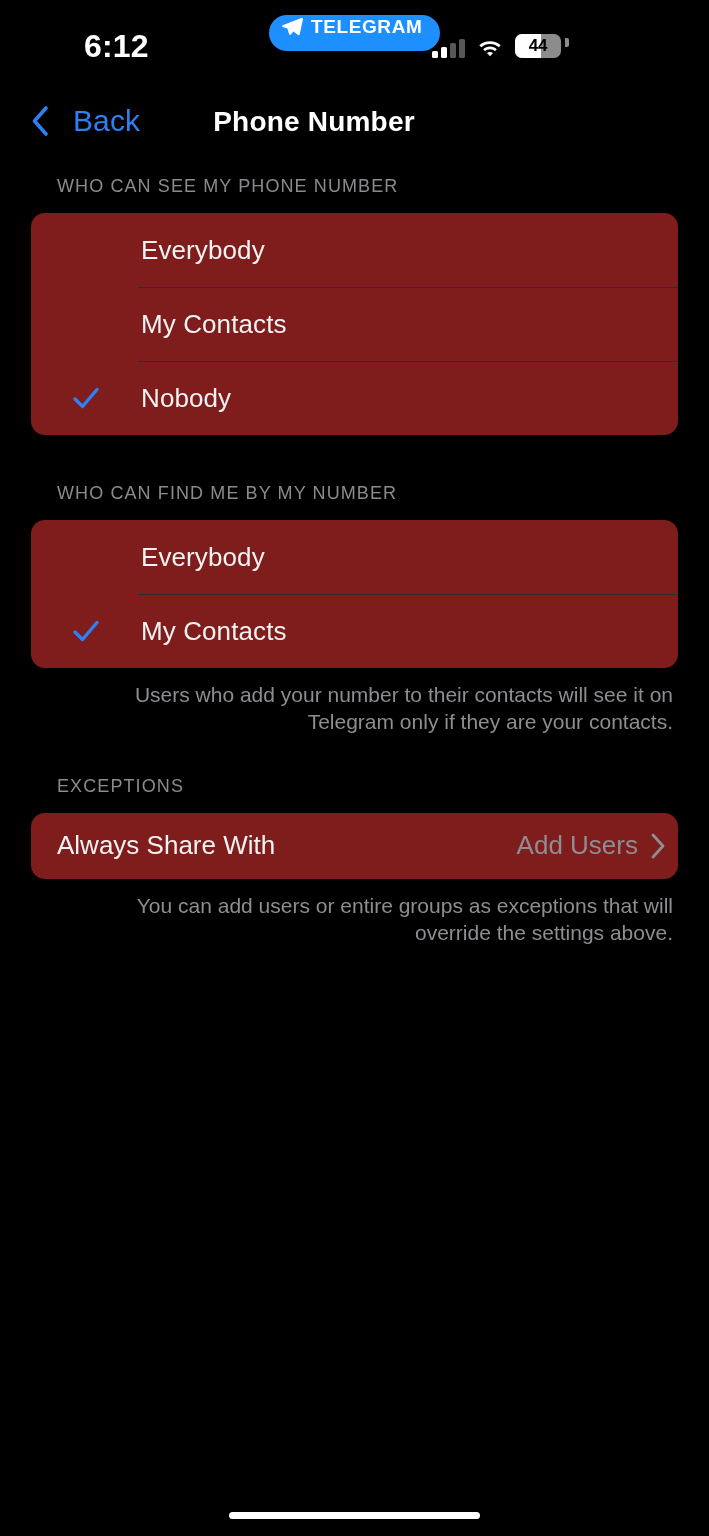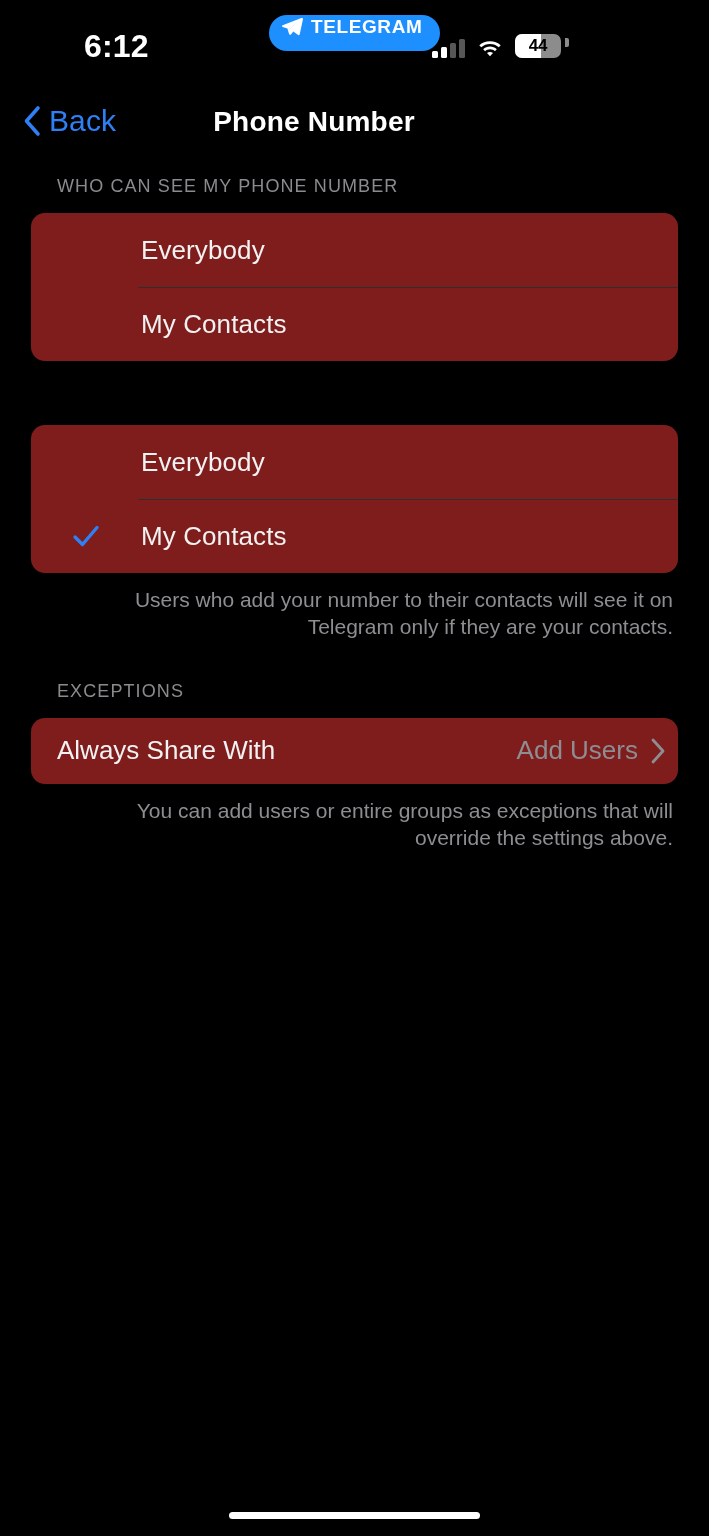--- a/index.html
+++ b/index.html
@@ -57,22 +57,22 @@
     letter-spacing:-0.3px;
   }
   .battery-cap {
     position:absolute; right:44px; top:34px;
     width:4px; height:9px; border-radius:0 2px 2px 0; background:#8c8c8c;
   }
 
   
   .nav-bar { position:absolute; top:96px; left:0; width:709px; height:62px; }
   .back-btn {
-    position:absolute; left:22px; top:8px;
-    display:flex; align-items:center; gap:7px; cursor:pointer;text-align:center;
+    position:absolute; left:30px; top:8px;
+    display:flex; align-items:center; gap:23px; cursor:pointer;text-align:center;
   }
   .chev-back { width:20px; height:32px; display:block; }
   .back-label { color:#2f7ff5; font-size:30px; letter-spacing:0.1px; }
   .nav-title {
     position:absolute; left:0; top:10px; width:628px; text-align:center;
     color:#fff; font-size:28px; font-weight:bold; letter-spacing:0.2px;
   }
 
   
   .content { position:absolute; top:158px; left:0; width:709px;margin-top:18px; }
@@ -167,24 +167,33 @@
     <div class="section-header">WHO CAN SEE MY PHONE NUMBER</div>
     <div class="card">
       <div class="row">
         <span class="check-slot"></span>
         <span class="row-label">Everybody</span>
       </div>
       <div class="row">
         <span class="check-slot"></span>
         <span class="row-label">My Contacts</span>
       </div>
+      <div class="row">
+        <span class="check-slot">
+          <svg class="check-icon" viewBox="0 0 30 30">
+            <path d="M4 16 L11.5 23.5 L26 6.5" fill="none" stroke="#2f7ff5" stroke-width="3.4" stroke-linecap="round" stroke-linejoin="round"></path>
+          </svg>
+        </span>
+        <span class="row-label">Nobody</span>
+      </div>
     </div>
 
     <div class="spacer-lg"></div>
 
+    <div class="section-header">WHO CAN FIND ME BY MY NUMBER</div>
     <div class="card">
       <div class="row">
         <span class="check-slot"></span>
         <span class="row-label">Everybody</span>
       </div>
       <div class="row">
         <span class="check-slot">
           <svg class="check-icon" viewBox="0 0 30 30">
             <path d="M4 16 L11.5 23.5 L26 6.5" fill="none" stroke="#2f7ff5" stroke-width="3.4" stroke-linecap="round" stroke-linejoin="round"></path>
           </svg>

